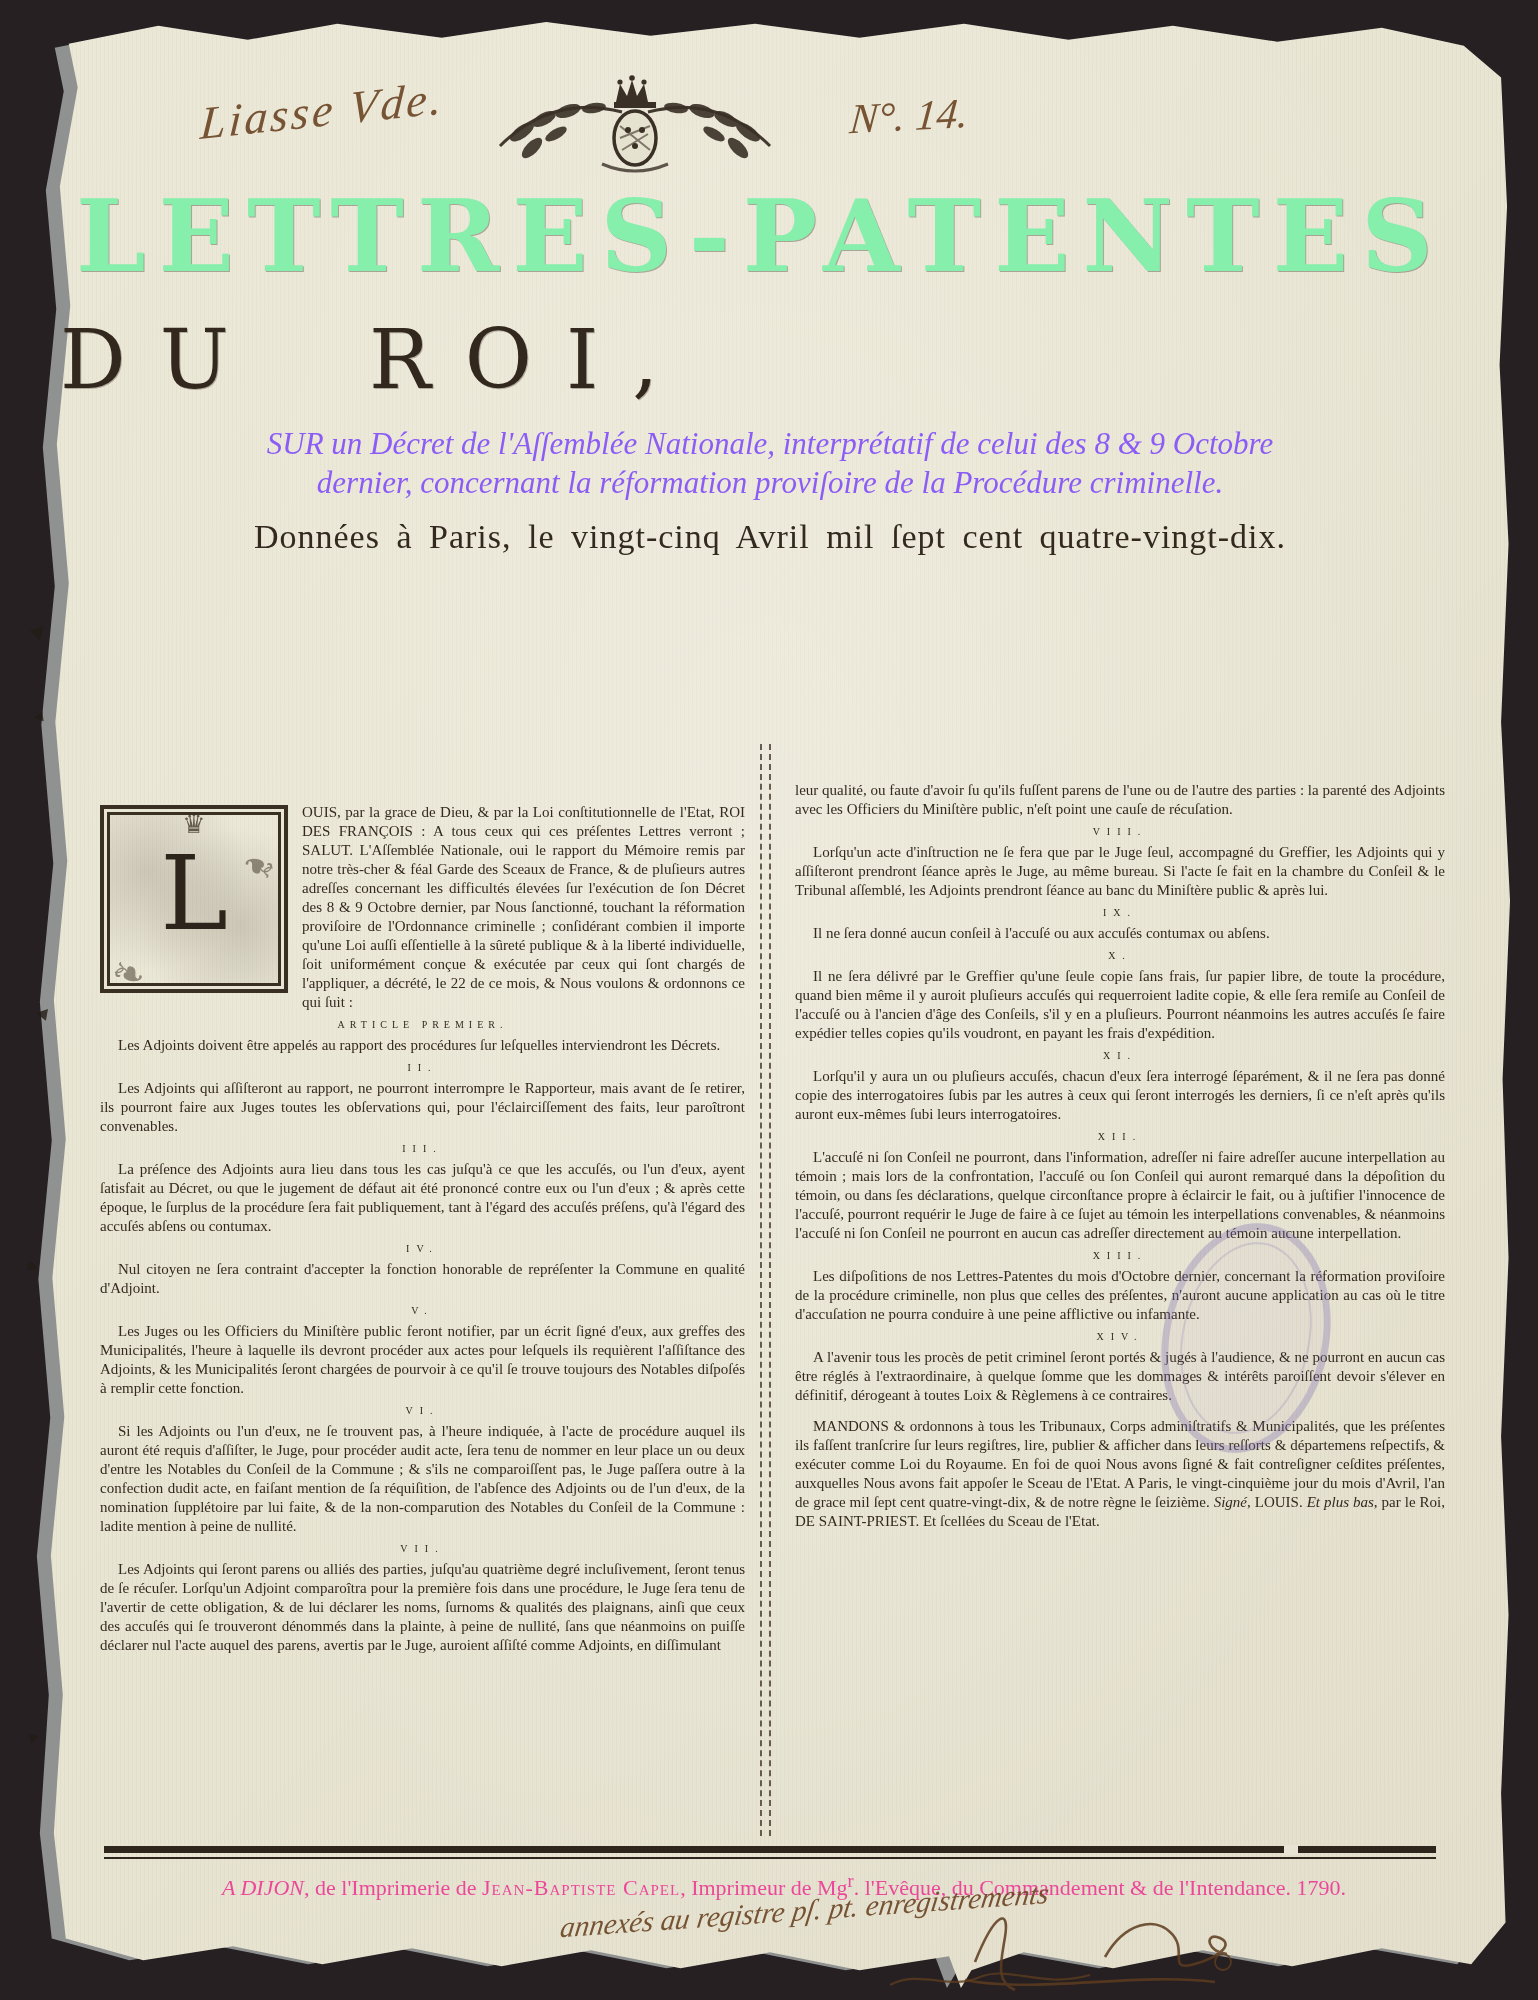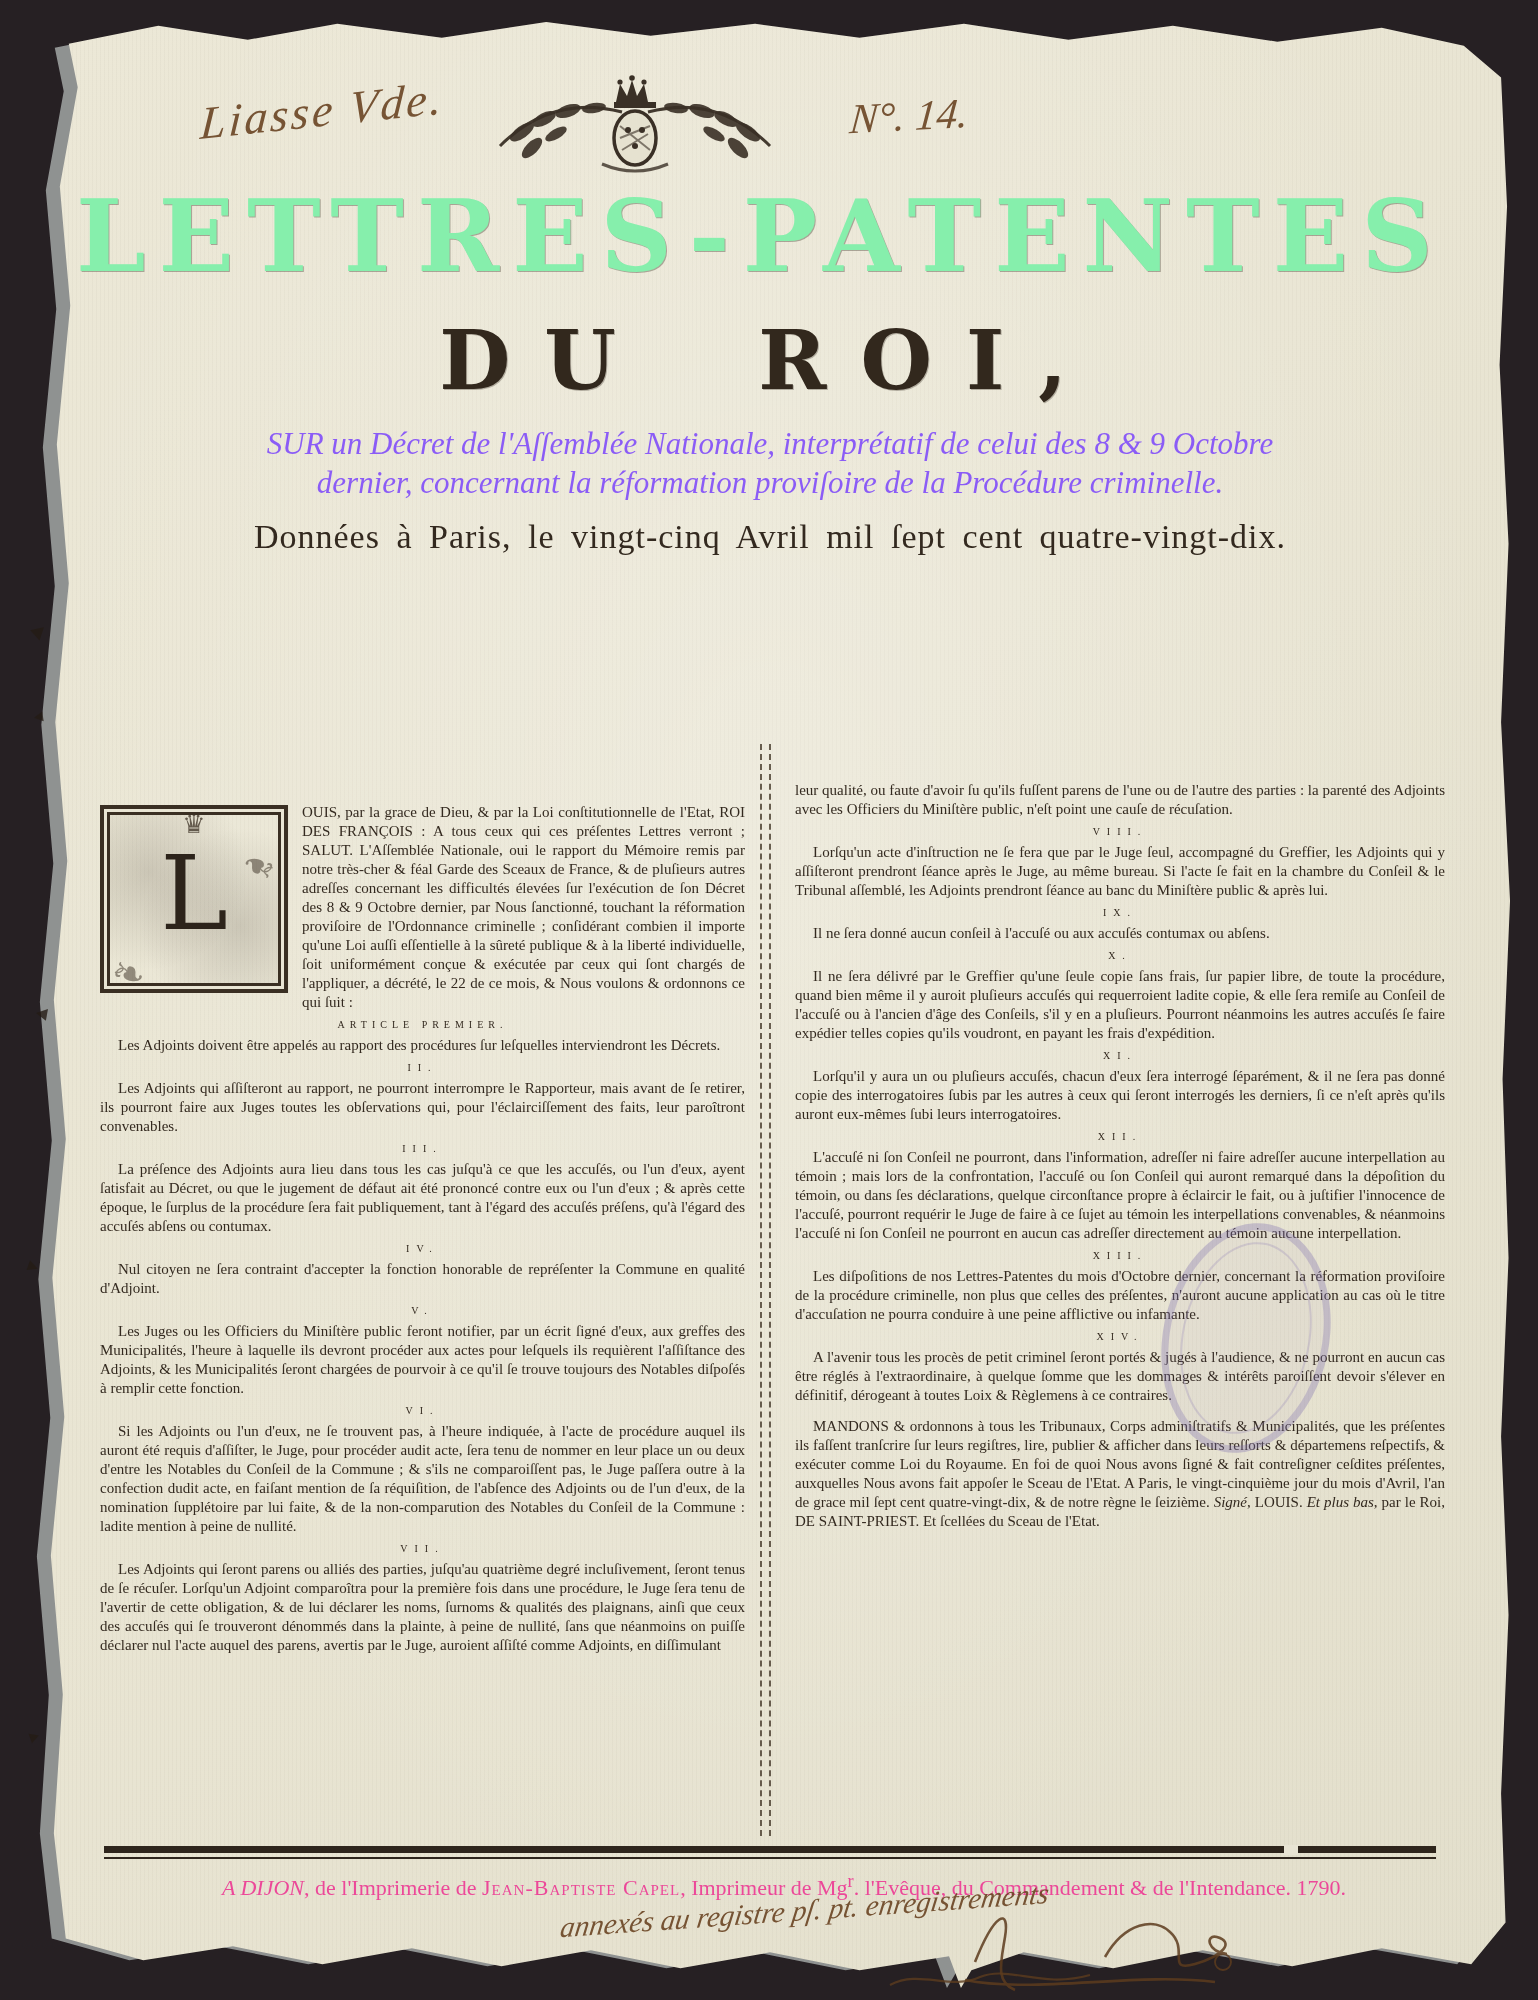--- a/index.html
+++ b/index.html
@@ -13,22 +13,22 @@
       repeating-linear-gradient(90deg, rgba(90,80,60,.035) 0 1px, transparent 1px 4px),
       linear-gradient(135deg,#ece8d7 0%,#e9e5d3 45%,#e3dfcc 100%);
     clip-path:polygon(3% 1.8%,9% .9%,15% 1.6%,21% .8%,28% 1.5%,35% .7%,42% 1.4%,49% .8%,56% 1.5%,63% .8%,70% 1.6%,77% .9%,84% 1.7%,91% 1%,96.5% 1.9%,99% 3.5%,99.4% 10%,98.9% 18%,99.5% 27%,99% 36%,99.6% 45%,99.1% 54%,99.5% 63%,99% 72%,99.5% 81%,99% 90%,99.3% 96.5%,97% 98.6%,91% 97.8%,85% 98.7%,79% 97.9%,73% 98.8%,67% 98%,63.5% 98.9%,62.8% 99.8%,62% 98.2%,56% 98.9%,50% 98%,44% 98.8%,38% 97.9%,32% 98.7%,26% 97.8%,20% 98.6%,14% 97.7%,8% 98.4%,2.8% 97.3%,2% 92%,2.6% 85%,1.8% 78%,2.7% 71%,1.9% 64%,2.8% 57%,2% 50%,2.9% 43%,2.1% 36%,3% 29%,2.2% 22%,3.1% 15%,2.4% 9%,3.6% 4%);}
   .hand{position:absolute;font-style:italic;color:#6a4423;opacity:.9;white-space:nowrap;}
   .hand-tl{left:200px;top:84px;font-size:46px;letter-spacing:3px;transform:rotate(-6deg) skewX(-10deg);}
   .hand-tr{left:850px;top:92px;font-size:42px;transform:rotate(-3deg) skewX(-8deg);}
   .crest{position:absolute;left:482px;top:72px;width:306px;height:110px;}
   .doc-title{position:absolute;left:76px;top:178px;width:1420px;text-align:left;
     font-family:"DejaVu Serif", serif;font-weight:bold;font-size:99px;letter-spacing:13px;
     color:#86efac;text-shadow:1px 1px 0 rgba(46,36,26,.35);}
-  .doc-title2{position:absolute;left:60px;top:312px;width:1420px;text-align:center;
-    font-family:"DejaVu Serif", serif;font-weight:bold;font-size:82px;letter-spacing:34px;word-spacing:46px;
+  .doc-title2{position:absolute;left:60px;top:312px;width:1420px;text-align:left;
+    font-family:"DejaVu Serif", serif;font-weight:normal;font-size:82px;letter-spacing:34px;word-spacing:46px;
     color:#32281d;text-shadow:1px 1px 0 rgba(46,36,26,.3);}
   .subtitle{position:absolute;left:90px;top:424px;width:1360px;text-align:center;font-style:italic;
     font-size:31px;line-height:39px;color:#8b5cf6;}
   .dateline{position:absolute;left:90px;top:518px;width:1360px;text-align:center;
     font-size:34px;word-spacing:7px;letter-spacing:1px;color:#33291f;}
   .col{position:absolute;font-size:15px;line-height:19px;text-align:justify;color:#33291f;margin-top:35px;}
   .col-left{left:100px;top:768px;width:645px;}
   .col-right{left:795px;top:746px;width:650px;}
   .col-divider{position:absolute;left:760px;top:744px;height:1092px;width:7px;
     border-left:2px dashed #463a2b;border-right:2px dashed #463a2b;opacity:.8;}

